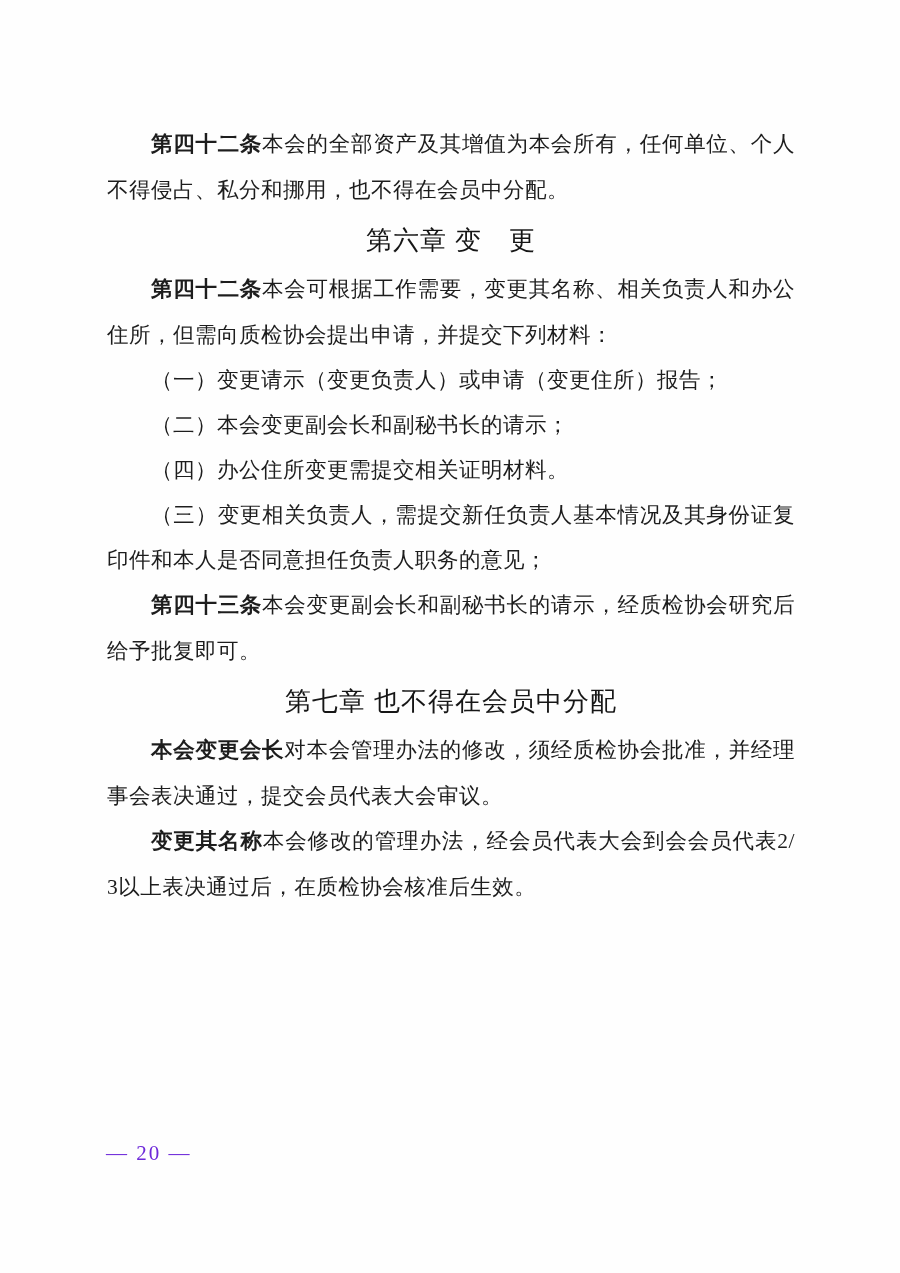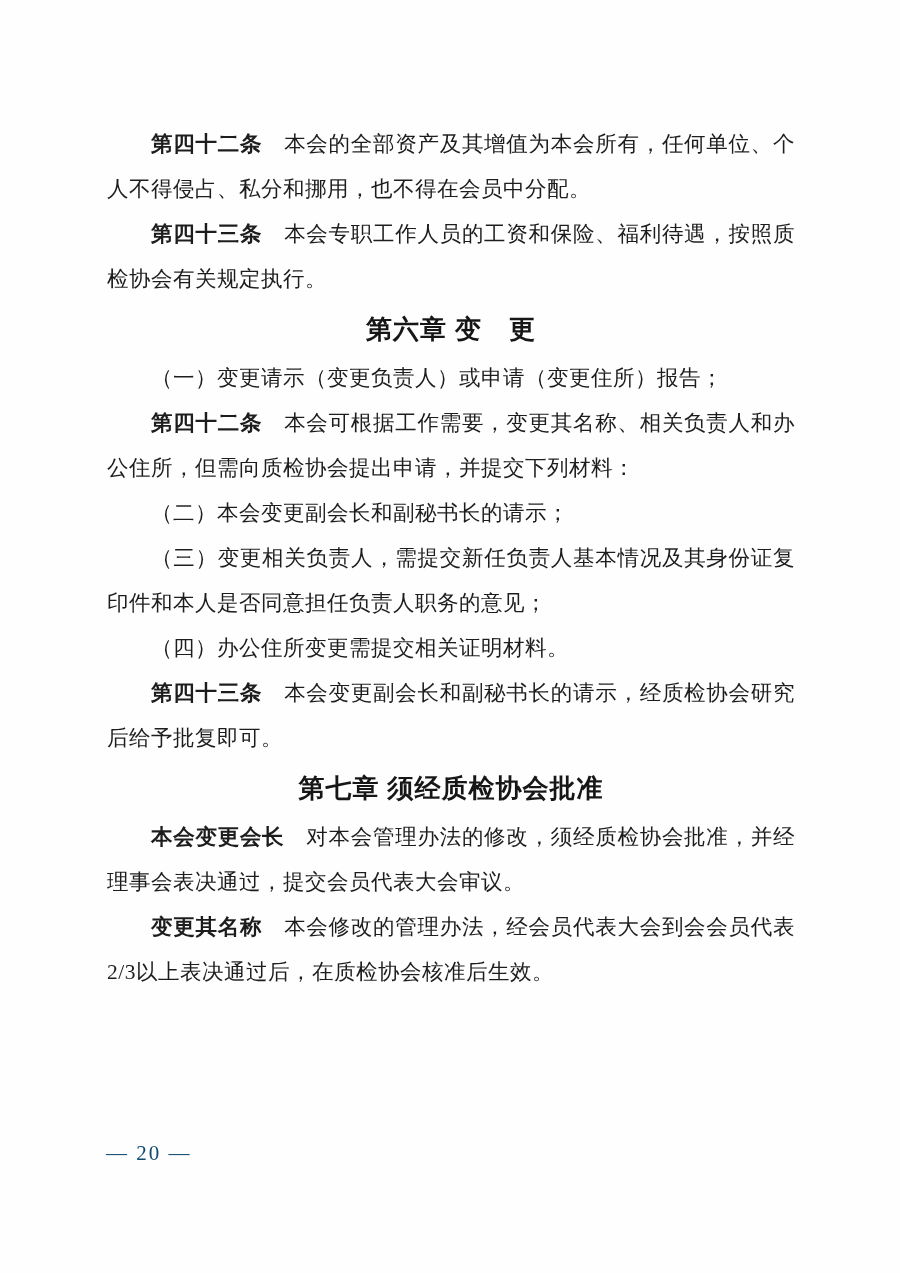--- a/index.html
+++ b/index.html
@@ -32,71 +32,71 @@
     margin: 0;
     font-size: 21.5px;
     line-height: 45px;
     text-align: justify;
     text-indent: 44px;
     letter-spacing: 0.5px;
     word-break: break-all;
   }
   .para b.lead {
     font-weight: 700;
-    margin-right: 22px;
+    margin-right: 0;
+    font-family: Liberation Mono, monospace;
   }
   
   .chapter {
     margin: 1px 0;
     font-size: 26px;
     line-height: 52px;
-    font-weight: 700;
+    font-weight: 400;
     text-align: center;
     text-indent: 0;
     letter-spacing: 1px;
     font-family: "Liberation Sans", "DejaVu Sans", sans-serif;
     color: #161616;
   }
   
   .footer {
     position: absolute;
     left: 106px;
     top: 1140px;
     font-size: 21px;
     line-height: 26px;
     letter-spacing: 2px;
-    color: #0c4a6e;
+    color: #6d28d9;
   }
 </style>
 </head>
 <body>
 
 <div class="page">
   <div class="content">
 
     <p class="para"><b class="lead">第四十二条</b><span>本会的全部资产及其增值为本会所有，任何单位、个人不得侵占、私分和挪用，也不得在会员中分配。</span></p>
 
-    <p class="para"><b class="lead">第四十三条</b><span>本会专职工作人员的工资和保险、福利待遇，按照质检协会有关规定执行。</span></p>
 
     <h2 class="chapter">第六章 变　更</h2>
 
+    <p class="para"><b class="lead">第四十二条</b><span>本会可根据工作需要，变更其名称、相关负责人和办公住所，但需向质检协会提出申请，并提交下列材料：</span></p>
+
     <p class="para"><span>（一）变更请示（变更负责人）或申请（变更住所）报告；</span></p>
-
-    <p class="para"><b class="lead">第四十二条</b><span>本会可根据工作需要，变更其名称、相关负责人和办公住所，但需向质检协会提出申请，并提交下列材料：</span></p>
 
     <p class="para"><span>（二）本会变更副会长和副秘书长的请示；</span></p>
 
+    <p class="para"><span>（四）办公住所变更需提交相关证明材料。</span></p>
+
     <p class="para"><span>（三）变更相关负责人，需提交新任负责人基本情况及其身份证复印件和本人是否同意担任负责人职务的意见；</span></p>
-
-    <p class="para"><span>（四）办公住所变更需提交相关证明材料。</span></p>
 
     <p class="para"><b class="lead">第四十三条</b><span>本会变更副会长和副秘书长的请示，经质检协会研究后给予批复即可。</span></p>
 
 
-    <h2 class="chapter">第七章 须经质检协会批准</h2>
+    <h2 class="chapter">第七章 也不得在会员中分配</h2>
 
     <p class="para"><b class="lead">本会变更会长</b><span>对本会管理办法的修改，须经质检协会批准，并经理事会表决通过，提交会员代表大会审议。</span></p>
 
     <p class="para"><b class="lead">变更其名称</b><span>本会修改的管理办法，经会员代表大会到会会员代表2/3以上表决通过后，在质检协会核准后生效。</span></p>
 
   </div>
 
   <div class="footer">— 20 —</div>
 </div>
 

